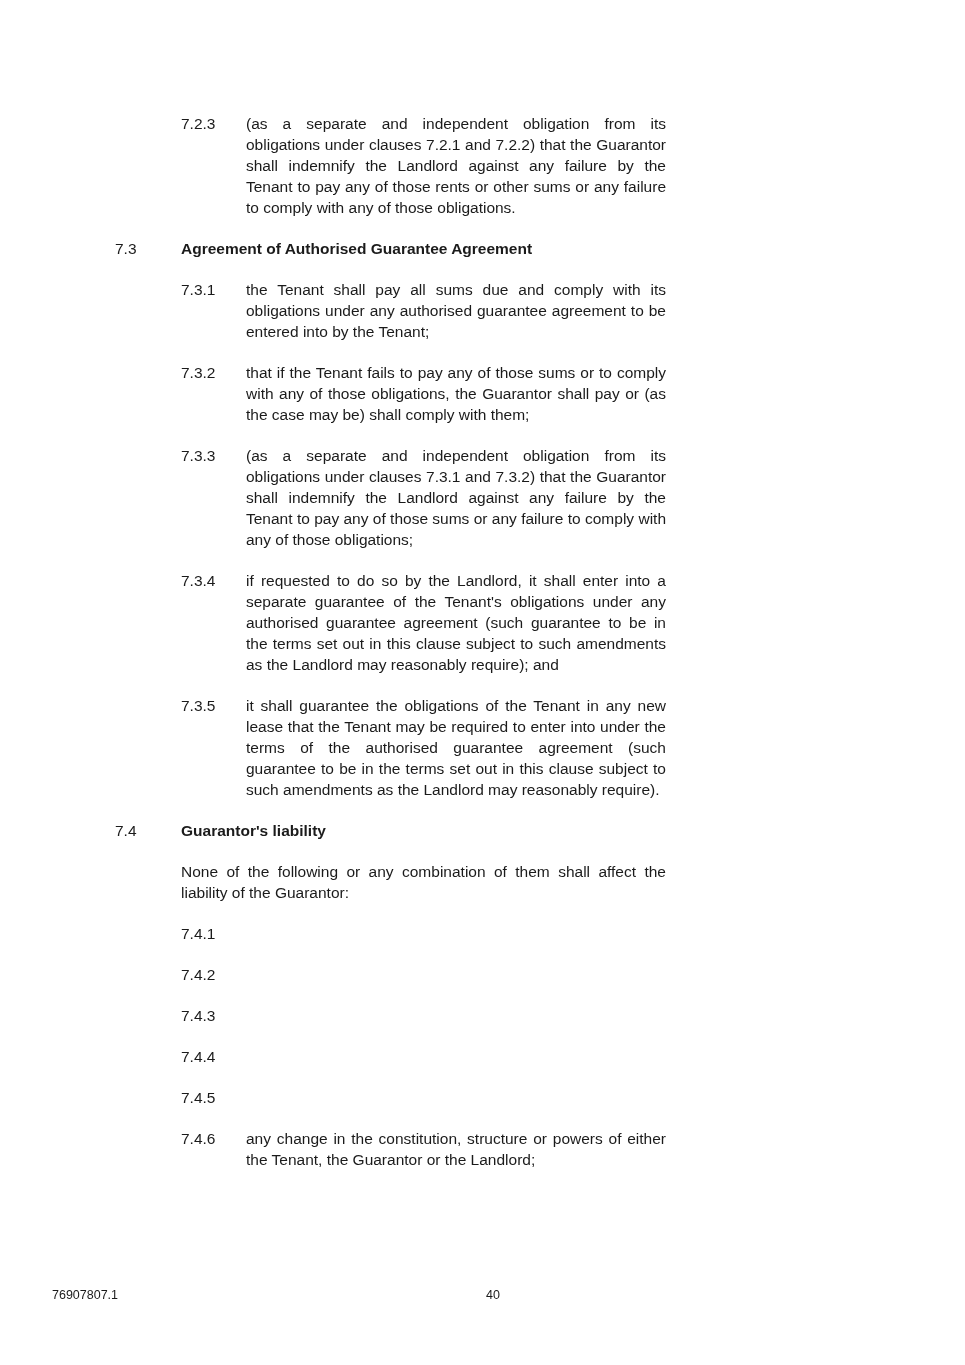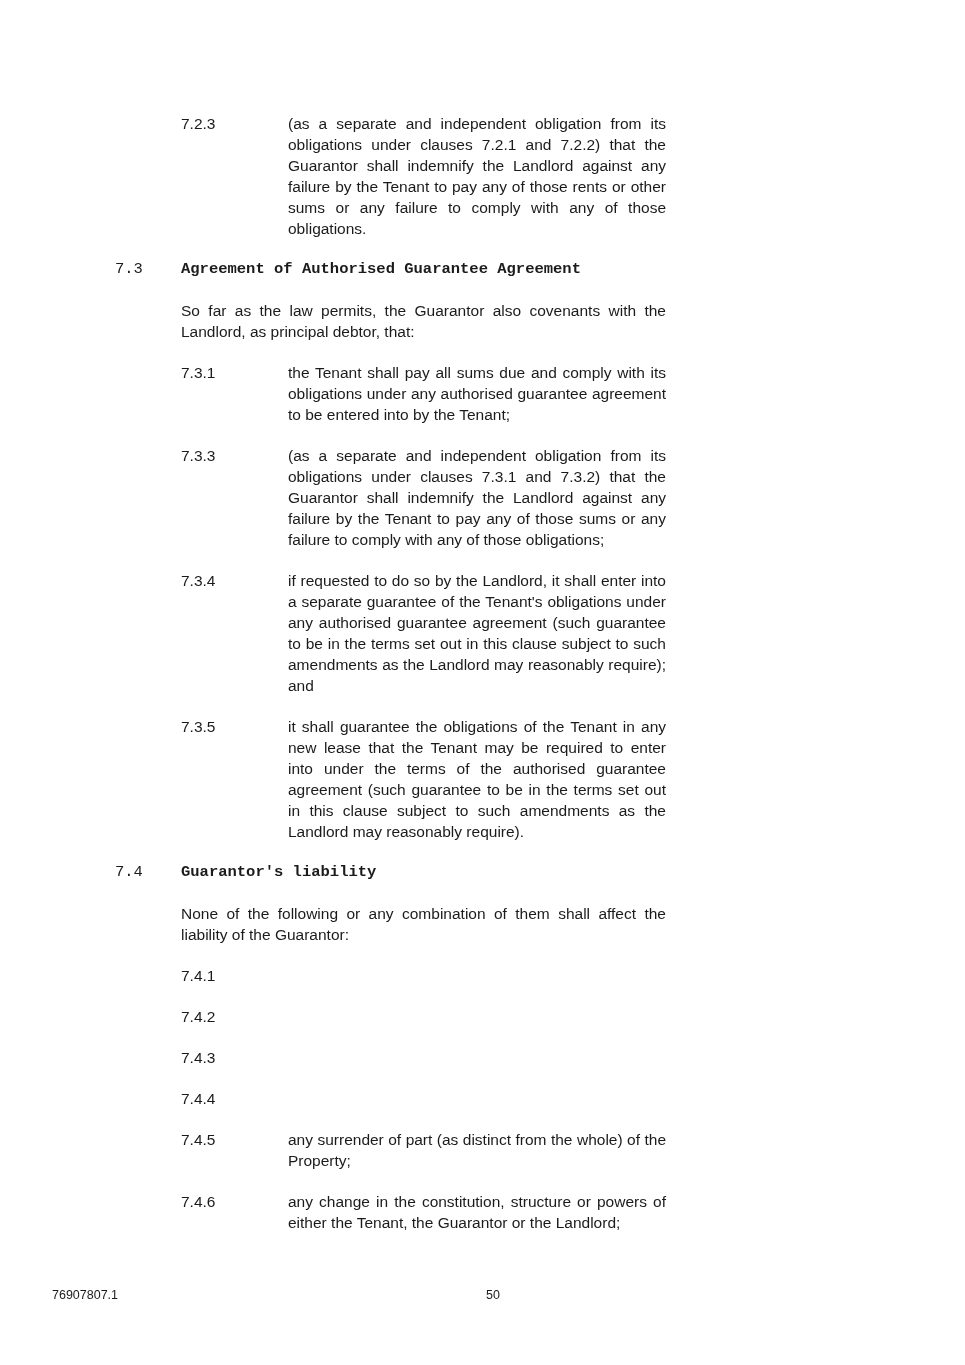--- a/index.html
+++ b/index.html
@@ -16,31 +16,31 @@
     overflow: hidden;
   }
 
   .doc-body {
     padding: 113px 116px 0 115px; 
   }
 
   .block { margin-bottom: 20px; }
 
   
-  .row-heading { display: flex; margin-top: 2px; font-family: Liberation Mono, monospace; }
+  .row-heading { display: flex; margin-top: 2px; }
   .row-heading .num { flex: 0 0 66px; }
   .row-heading .txt { flex: 1; font-weight: bold; }
 
   
   .row-paragraph { padding-left: 66px; text-align: justify; }
 
   
   .row-subclause { display: flex; padding-left: 66px; }
   .row-subclause .num { flex: 0 0 65px; }
-  .row-subclause .txt { flex: 1; text-align: justify; margin-left: 42px; }
+  .row-subclause .txt { flex: 1; text-align: justify; }
 
   .footer {
     position: absolute;
     top: 1287px;
     left: 0;
     width: 100%;
     font-size: 12.5px;
     line-height: 16px;
     color: #1b1b1b;
   }
@@ -56,27 +56,30 @@
     <div class="block row-subclause">
       <span class="num">7.2.3</span>
       <span class="txt">(as a separate and independent obligation from its obligations under clauses 7.2.1 and 7.2.2) that the Guarantor shall indemnify the Landlord against any failure by the Tenant to pay any of those rents or other sums or any failure to comply with any of those obligations.</span>
     </div>
 
     <div class="block row-heading">
       <span class="num">7.3</span>
       <span class="txt">Agreement of Authorised Guarantee Agreement</span>
     </div>
 
-    <div class="block row-paragraph">So far as the law permits, the Guarantor also covenants with the Landlord, as principal debtor, that:</div>
 
     <div class="block row-subclause">
       <span class="num">7.3.1</span>
       <span class="txt">the Tenant shall pay all sums due and comply with its obligations under any authorised guarantee agreement to be entered into by the Tenant;</span>
     </div>
 
+    <div class="block row-subclause">
+      <span class="num">7.3.2</span>
+      <span class="txt">that if the Tenant fails to pay any of those sums or to comply with any of those obligations, the Guarantor shall pay or (as the case may be) shall comply with them;</span>
+    </div>
 
     <div class="block row-subclause">
       <span class="num">7.3.3</span>
       <span class="txt">(as a separate and independent obligation from its obligations under clauses 7.3.1 and 7.3.2) that the Guarantor shall indemnify the Landlord against any failure by the Tenant to pay any of those sums or any failure to comply with any of those obligations;</span>
     </div>
 
     <div class="block row-subclause">
       <span class="num">7.3.4</span>
       <span class="txt">if requested to do so by the Landlord, it shall enter into a separate guarantee of the Tenant's obligations under any authorised guarantee agreement (such guarantee to be in the terms set out in this clause subject to such amendments as the Landlord may reasonably require); and</span>
     </div>
@@ -104,27 +107,26 @@
     <div class="block row-subclause">
       <span class="num">7.4.3</span>
     </div>
 
     <div class="block row-subclause">
       <span class="num">7.4.4</span>
     </div>
 
     <div class="block row-subclause">
       <span class="num">7.4.5</span>
-      <span class="txt">any surrender of part (as distinct from the whole) of the Property;</span>
     </div>
 
     <div class="block row-subclause">
       <span class="num">7.4.6</span>
       <span class="txt">any change in the constitution, structure or powers of either the Tenant, the Guarantor or the Landlord;</span>
     </div>
   </main>
 
   <footer class="footer">
     <span class="doc-ref">76907807.1</span>
-    <span class="page-num">50</span>
+    <span class="page-num">40</span>
   </footer>
 
 </div>
 
 </body></html>

